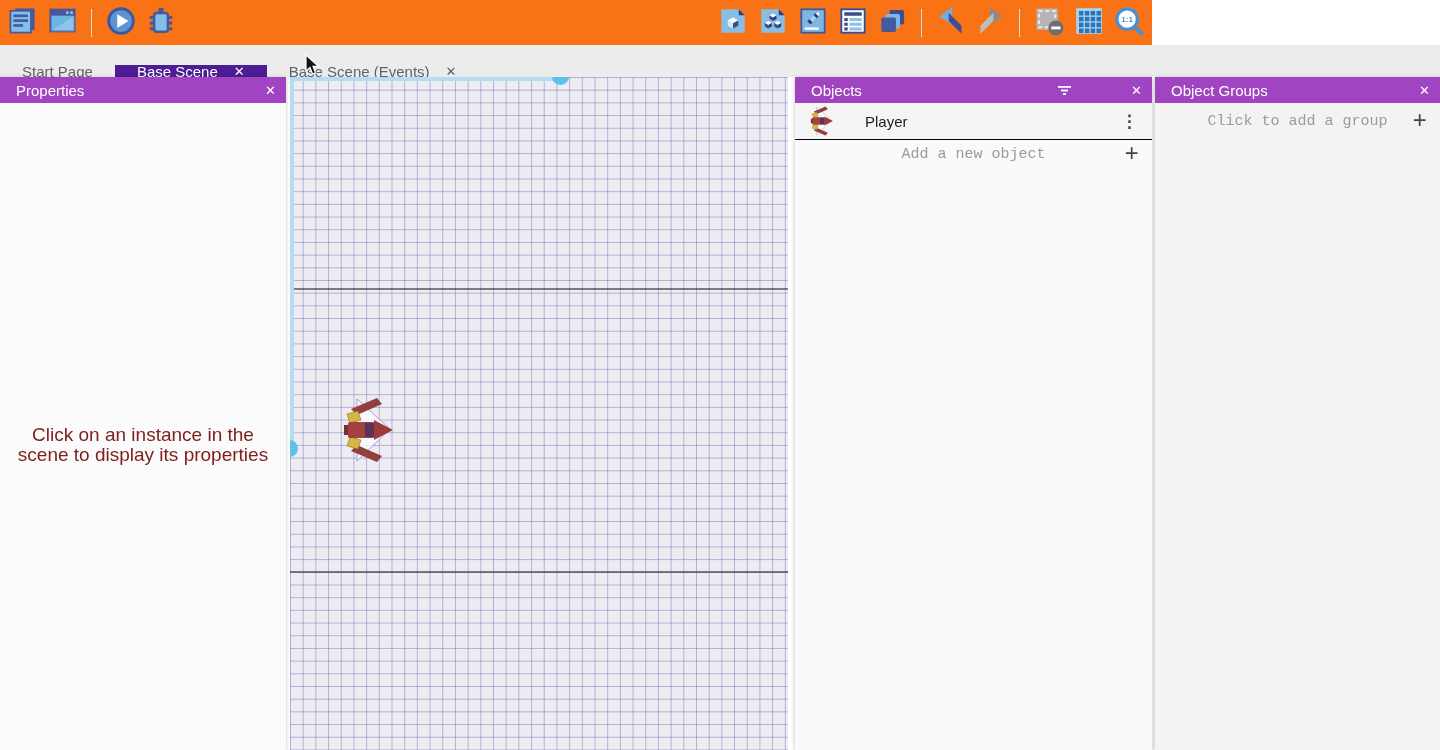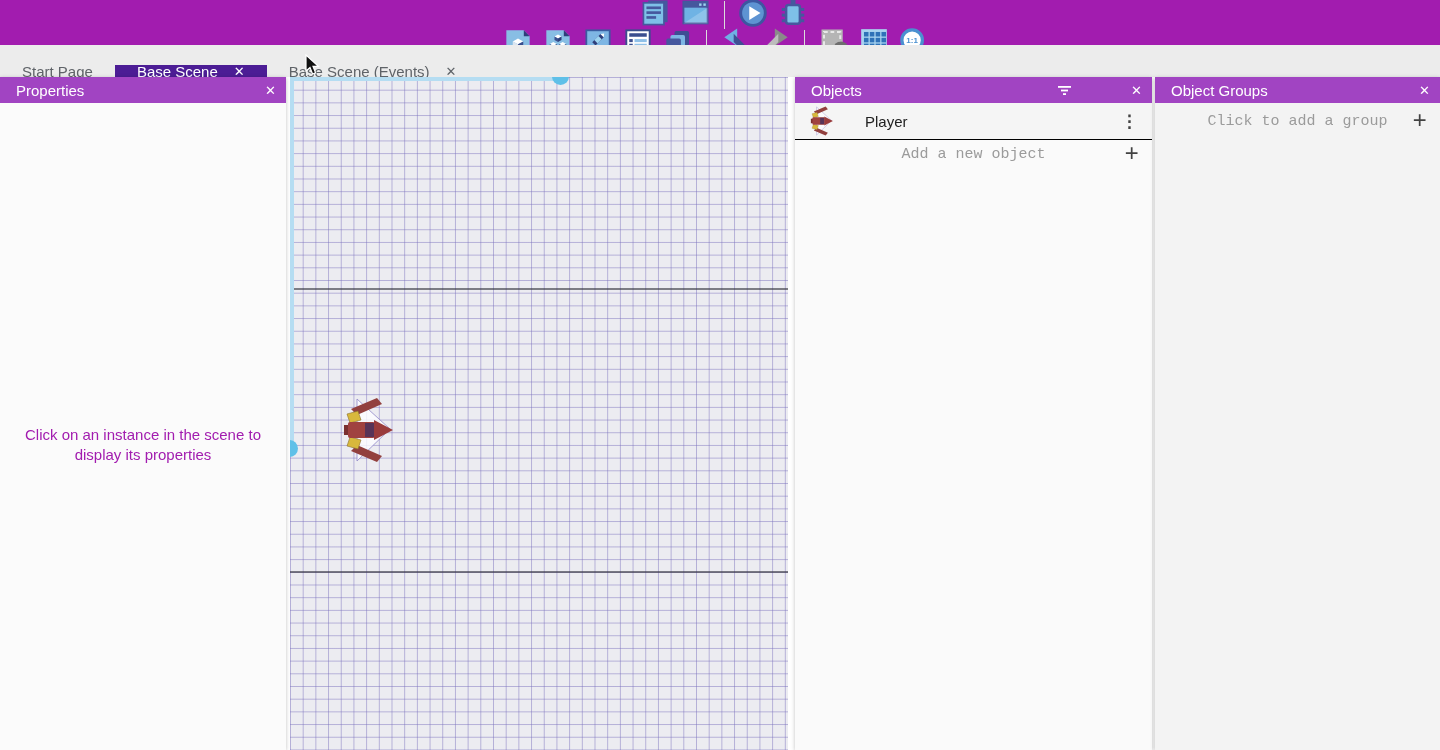--- a/index.html
+++ b/index.html
@@ -1,20 +1,20 @@
 <!DOCTYPE html>
 <html><head>
 <meta charset="utf-8">
 <style>
   * { margin:0; padding:0; box-sizing:border-box; }
   html,body { width:1440px; height:750px; overflow:hidden; background:#fff;
               font-family:"Liberation Sans", sans-serif; }
   
-  .toolbar { position:absolute; left:0; top:0; width:1440px; height:45px; background:#a21caf;
-             display:flex; align-items:center; justify-content:space-between;flex-direction:column; }
+  .toolbar { position:absolute; left:0; top:0; width:1152px; height:45px; background:#f97316;
+             display:flex; align-items:center; justify-content:space-between; }
   .tb-group { display:flex; align-items:center; gap:11px; }
   .tb-group.left { padding-left:8px; }
   .tb-group.right { padding-right:9px; }
   .tb-btn { width:29px; height:29px; display:flex; align-items:center; justify-content:center; cursor:pointer; }
   .tb-sep { width:1px; height:28px; background:#DCDCDC; margin:0 3px; }
   
   .tabbar { position:absolute; left:0; top:45px; width:1440px; height:32px; background:#ECECEC;
             display:flex; align-items:stretch; }
   .tab { display:flex; align-items:center; gap:16px; padding:4px 22px; font-size:15px; color:#5F6368;
          cursor:pointer; white-space:nowrap;margin-top:20px; }
@@ -24,21 +24,21 @@
   
   .panel { position:absolute; top:77px; bottom:0; box-shadow:0 1px 4px rgba(0,0,0,0.25); }
   .panel-header { height:26px; background:#A144C2; color:#fff; display:flex; align-items:center;
                   padding:0 10px 0 16px; font-size:15px;gap:37px; }
   .panel-header .spacer { flex:1; }
   .hdr-icon { color:#fff; font-size:13px; cursor:pointer; margin-left:22px; display:flex; align-items:center; }
   #properties-panel { left:0; width:286px; background:#FBFBFB; }
   #objects-panel    { left:795px; width:357px; background:#FAFAFA; }
   #groups-panel     { left:1155px; width:285px; background:#F3F3F3; }
   .props-message { position:absolute; top:348px; left:0; width:100%; padding:0 10px; text-align:center;
-                   font-size:15px; line-height:20px; color:#a21caf; }
+                   font-size:19px; line-height:20px; color:#7f1d1d; }
   .object-row { height:37px; background:#F5F5F5; border-bottom:1px solid #000000;
                 display:flex; align-items:center; cursor:pointer; }
   .object-thumb { width:30px; height:30px; margin-left:12px; }
   .object-name { margin-left:28px; font-size:15px; color:#212121; flex:1; }
   .kebab { font-size:17px; font-weight:bold; color:#424242; padding:0 14px; cursor:pointer; letter-spacing:0; }
   .add-row { position:relative; height:29px; display:flex; align-items:center; justify-content:center; cursor:pointer;font-family:Liberation Mono, monospace; }
   .add-row.tall { height:37px; }
   .add-label { font-size:15px; color:#9B9B9B; }
   .plus { position:absolute; right:13px; top:50%; transform:translateY(-50%); font-size:24px;
           font-weight:300; color:#424242; cursor:pointer; line-height:1; }

